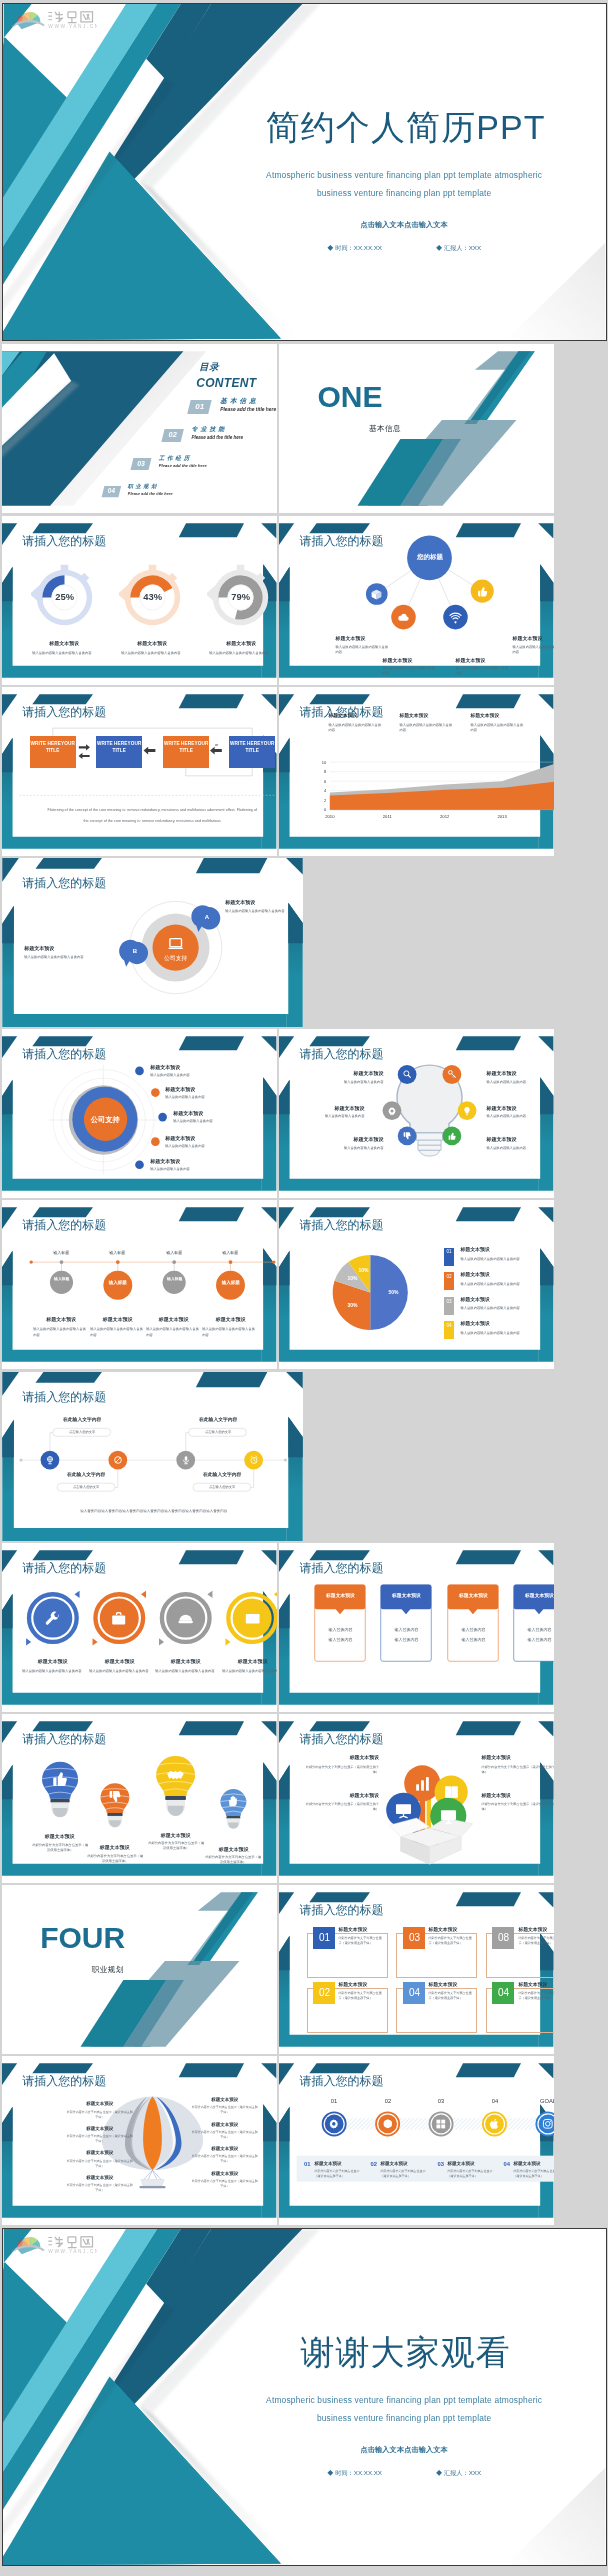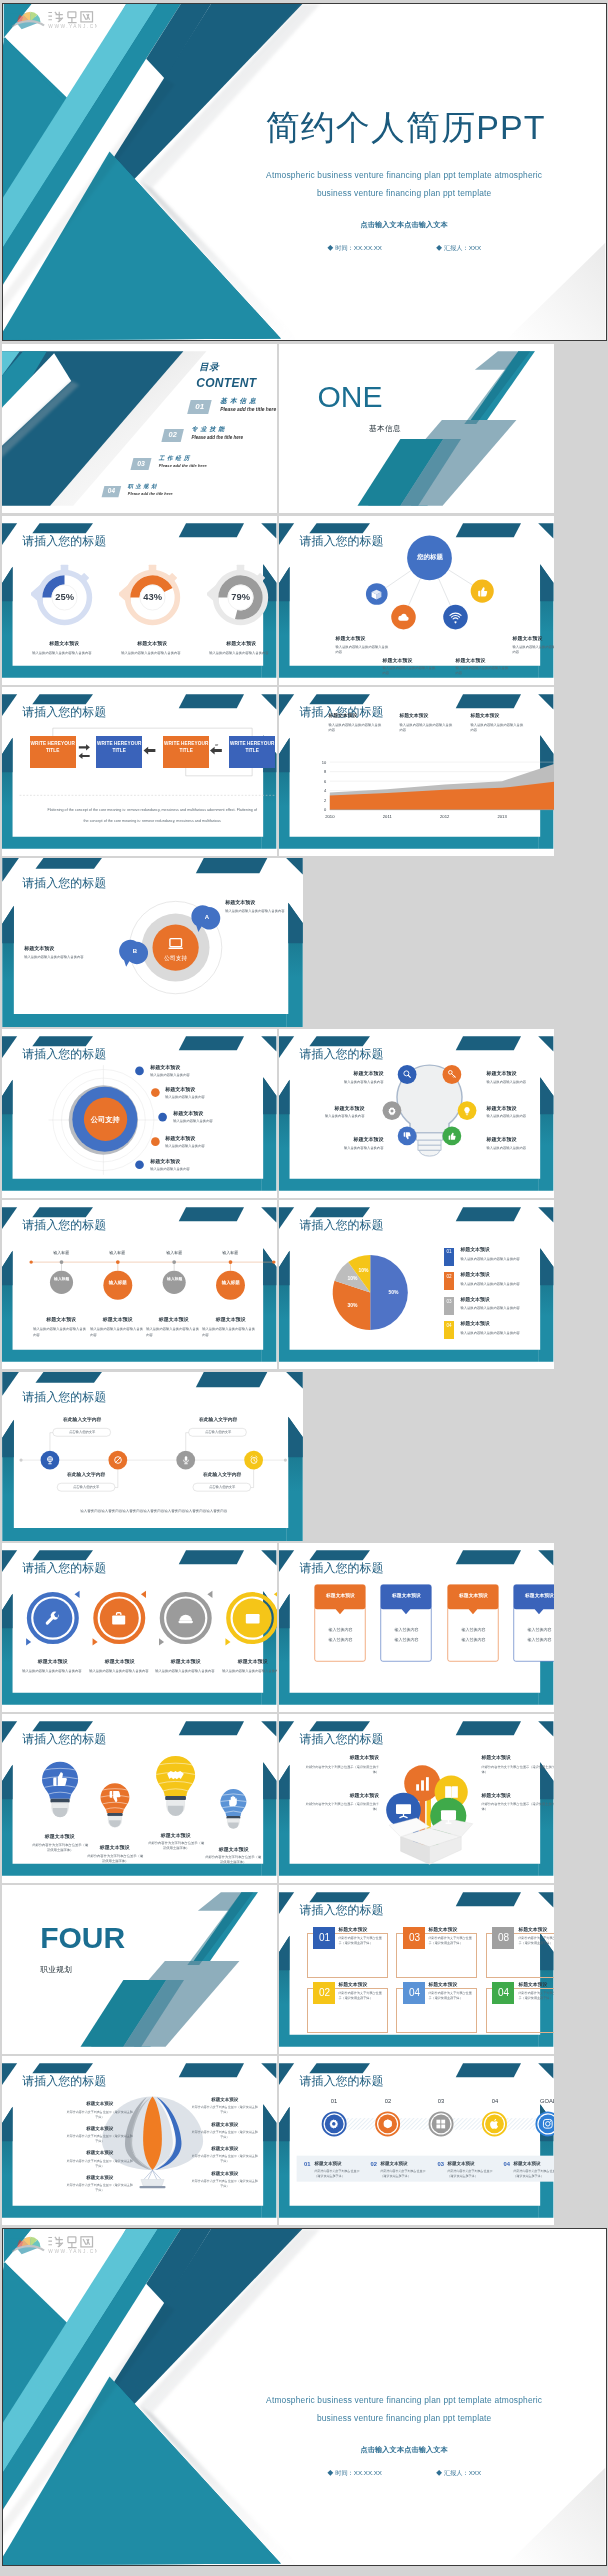--- a/index.html
+++ b/index.html
@@ -156,21 +156,21 @@
       <div class="half">
 <svg class="fill" viewBox="0 0 416 234">
  <rect width="416" height="234" fill="#ffffff"></rect>
  <polygon points="332,0 388,0 353,28 297,28" fill="#8eaebc"></polygon>
  <polygon points="363,0 388,0 225,234 200,234" fill="#1f8ca5"></polygon>
  <polygon points="247,104 360,104 248,234 135,234" fill="#8eaebc"></polygon>
  <polygon points="184,133 249,133 184,234 119,234" fill="#1a8298"></polygon>
  <polygon points="249,133 276,133 211,234 184,234" fill="#4d8ba0" opacity=".85"></polygon>
  <polygon points="363,0 381,0 299,110 281,110" fill="#176d85" opacity=".5"></polygon>
 </svg>
-<div class="ab" style="left:38px;top:38px;font-size:30px;color:#1b6e91;letter-spacing:0px;line-height:1;font-weight:400">ONE</div>
+<div class="ab" style="left:38px;top:38px;font-size:30px;color:#1b6e91;letter-spacing:0px;line-height:1;font-weight:700">ONE</div>
 <div class="ab" style="left:38px;top:81px;width:135px;text-align:center;font-size:7.6px;color:#25323a;letter-spacing:0.4px;line-height:1">基本信息</div>
 </div>
     </div>
     <div class="row">
       <div class="half">
 <svg class="fill" viewBox="0 0 416 234">
           <defs>
             <linearGradient id="gL" x1="0" y1="0" x2="0" y2="1">
               <stop offset="0" stop-color="#155470"></stop>
               <stop offset="0.30" stop-color="#1b7991"></stop>
@@ -1111,21 +1111,21 @@
 <svg class="fill" viewBox="0 0 416 234">
  <rect width="416" height="234" fill="#ffffff"></rect>
  <polygon points="332,0 388,0 353,28 297,28" fill="#8eaebc"></polygon>
  <polygon points="363,0 388,0 225,234 200,234" fill="#1f8ca5"></polygon>
  <polygon points="247,104 360,104 248,234 135,234" fill="#8eaebc"></polygon>
  <polygon points="184,133 249,133 184,234 119,234" fill="#1a8298"></polygon>
  <polygon points="249,133 276,133 211,234 184,234" fill="#4d8ba0" opacity=".85"></polygon>
  <polygon points="363,0 381,0 299,110 281,110" fill="#176d85" opacity=".5"></polygon>
 </svg>
 <div class="ab" style="left:38px;top:38px;font-size:30px;color:#1b6e91;letter-spacing:0px;line-height:1;font-weight:700">FOUR</div>
-<div class="ab" style="left:38px;top:81px;width:135px;text-align:left;font-size:7.6px;color:#25323a;letter-spacing:0.4px;line-height:1">职业规划</div>
+<div class="ab" style="left:38px;top:81px;width:135px;text-align:center;font-size:7.6px;color:#25323a;letter-spacing:0.4px;line-height:1">职业规划</div>
 </div>
       <div class="half">
 <svg class="fill" viewBox="0 0 416 234">
           <defs>
             <linearGradient id="gL" x1="0" y1="0" x2="0" y2="1">
               <stop offset="0" stop-color="#155470"></stop>
               <stop offset="0.30" stop-color="#1b7991"></stop>
               <stop offset="0.62" stop-color="#1f8ca5"></stop>
               <stop offset="1" stop-color="#1f8ca5"></stop>
             </linearGradient>
@@ -1398,20 +1398,21 @@
   <g fill="none" stroke="#8e8e8e" stroke-width="1.7">
     <path d="M57 9 h5 M57 14 h5 M57 19 h5"></path>
     <path d="M66 8 l3 4 M67 12 h10 M72 8 v14 M67 17 h10 M70 22 q4 -2 7 -6"></path>
     <path d="M84 8 h11 M84 8 v8 M95 8 v8 M84 16 h11 M89.5 16 v7 M84 23 h12"></path>
     <rect x="102" y="8" width="16" height="14"></rect>
     <path d="M105 11 l4 8 M113 11 l-3 8 M110 11 l4 8"></path>
   </g>
   <text x="57" y="31" font-family="Liberation Sans, sans-serif" font-size="6.6" fill="#9a9a9a" letter-spacing="2.1">WWW.YANJ.CN</text>
 </svg>
       </div>
+<div class="ab" style="left:224px;right:22px;top:106px;text-align:center;font-size:34px;color:#1b5a7d;letter-spacing:1.1px;line-height:1;font-weight:400">谢谢大家观看</div>
 <div class="ab" style="left:221px;right:22px;top:167px;text-align:center;font-size:8.4px;color:#3d7fa0;letter-spacing:0.2px;line-height:1">Atmospheric business venture financing  plan ppt template atmospheric</div>
 <div class="ab" style="left:221px;right:22px;top:185px;text-align:center;font-size:8.4px;color:#3d7fa0;letter-spacing:0.2px;line-height:1">business venture financing  plan ppt template</div>
 <div class="ab" style="left:221px;right:22px;top:217px;text-align:center;font-size:7.2px;color:#2f6f93;font-weight:bold;letter-spacing:0.1px;line-height:1">点击输入文本点击输入文本</div>
 <div class="ab" style="left:221px;right:22px;top:241px;display:flex;justify-content:center;gap:54px;font-size:6.2px;color:#2f6f93;line-height:1">
   <span>◆  时间：XX.XX.XX</span>
   <span>◆  汇报人：XXX</span>
 </div>
 </div>
 </div>
 

